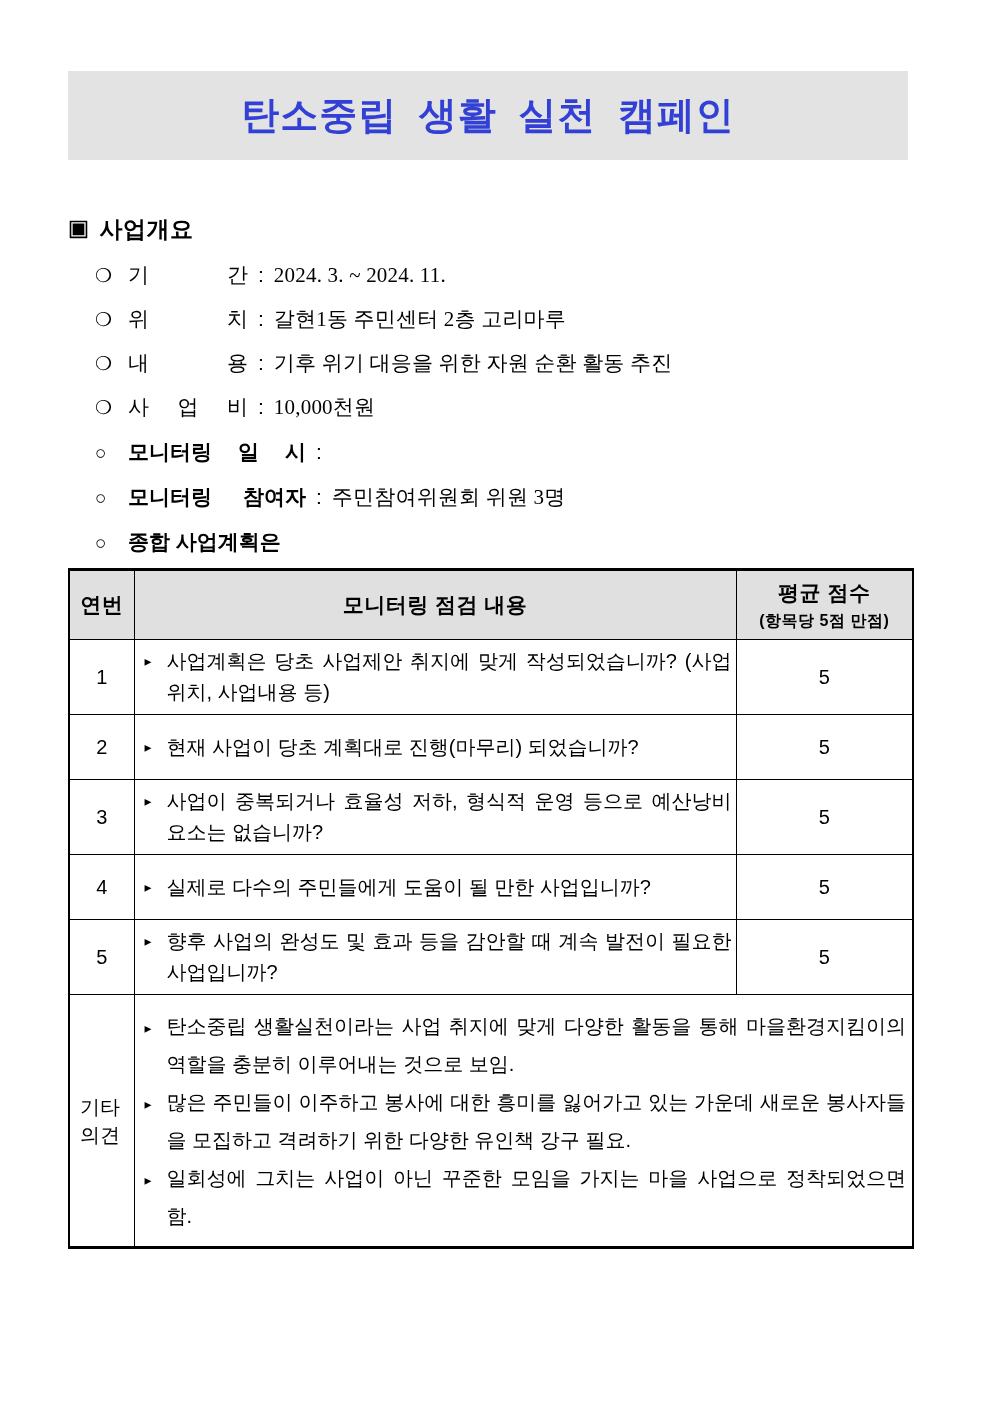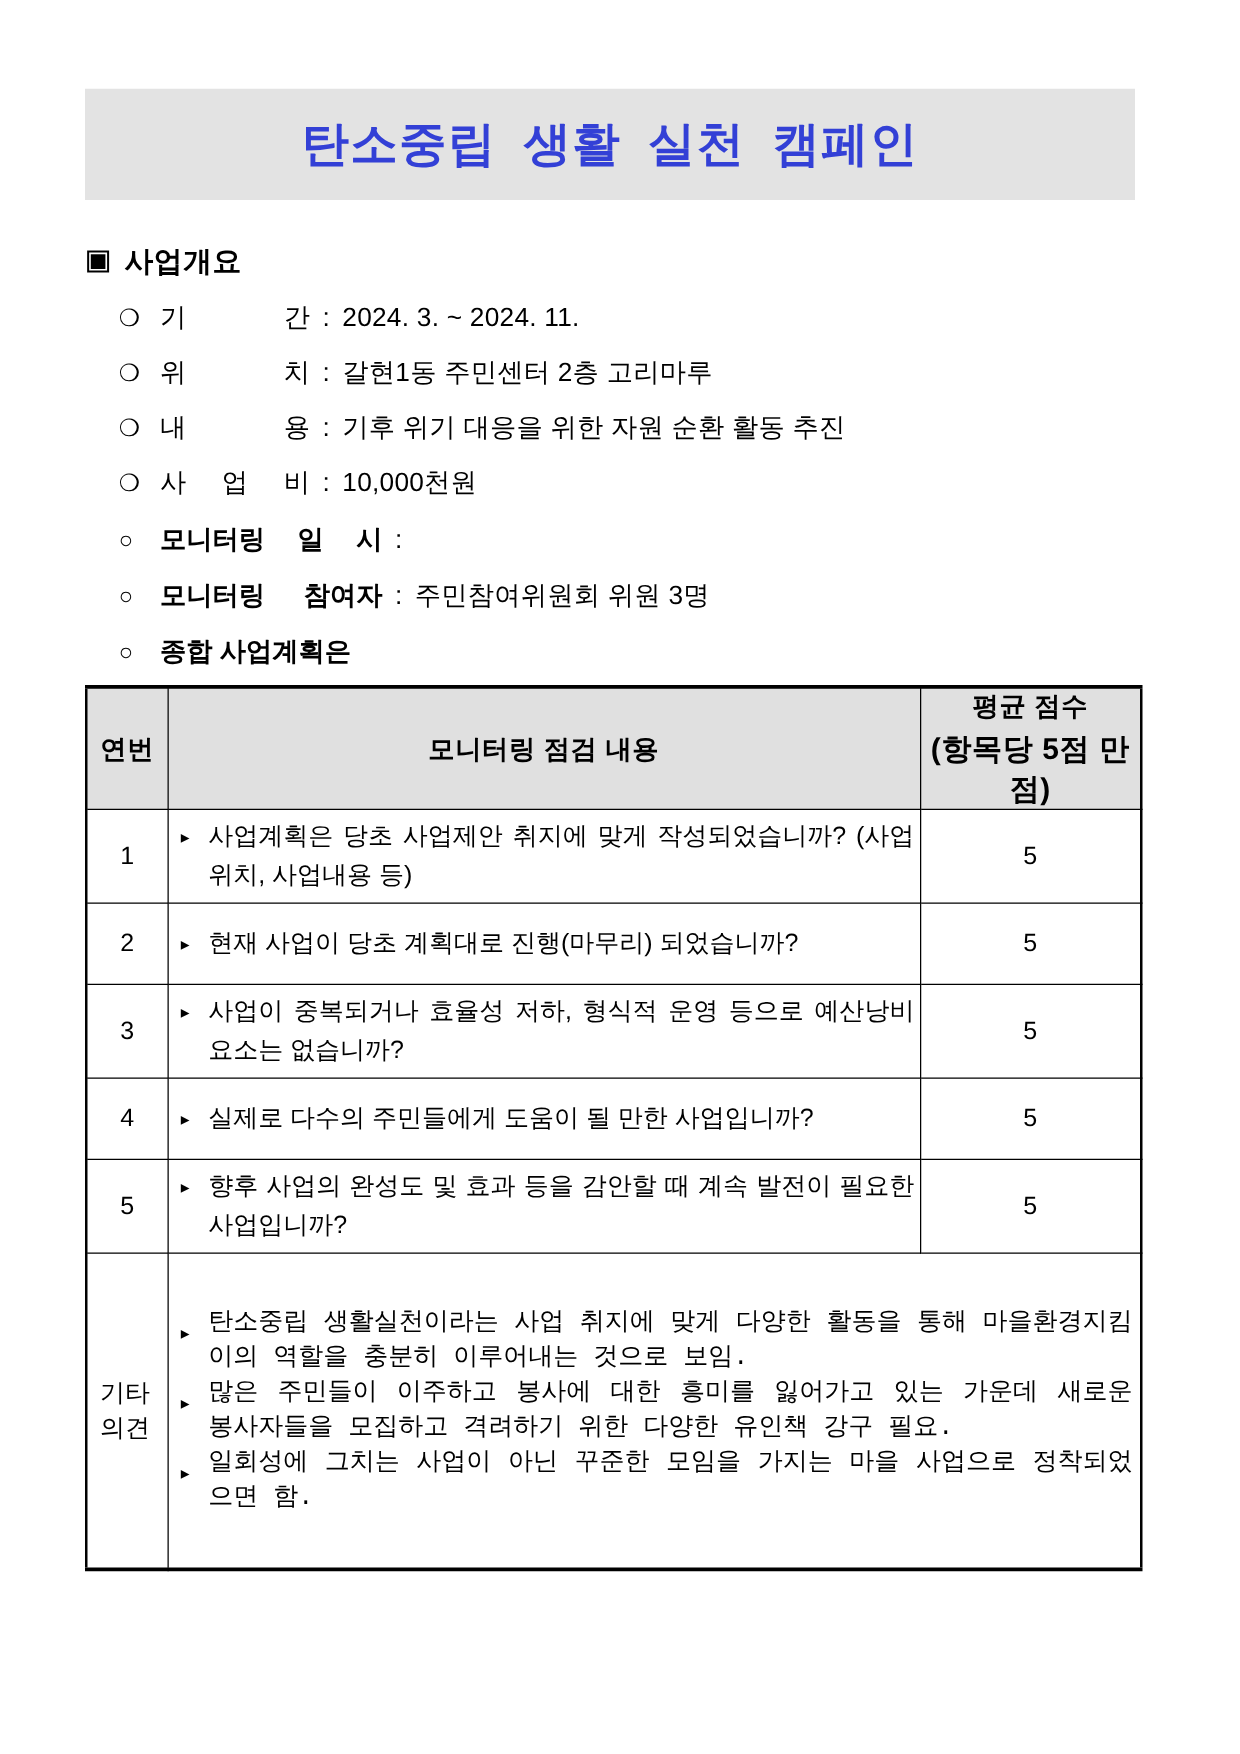--- a/index.html
+++ b/index.html
@@ -32,21 +32,21 @@
   .banner h1 {
     font-size: 38px;
     font-weight: 800;
     color: var(--title);
     letter-spacing: 1px;
     word-spacing: 10px;
   }
 
   
   .section-heading {
-    margin-top: 34px;
+    margin-top: 54px;
     font-size: 23px;
     font-weight: 700;
     letter-spacing: 0.5px;
   }
   .section-heading .marker { font-size: 21px; margin-right: 10px; }
 
   .items { margin-top: 0; }
   .item {
     margin-top: 16px;
     padding-left: 27px;
@@ -59,21 +59,21 @@
   .item .label {
     display: inline-block;
     text-align: justify;
     text-align-last: justify;
     -moz-text-align-last: justify;
   }
   .ov-label { width: 120px; flex: 0 0 120px; }
   .mo-label { width: 178px; flex: 0 0 178px; font-weight: 700; font-family: Liberation Serif, serif; }
   .plain-label { font-weight: 700; }
   .item .sep { margin: 0 10px; }
-  .item .value { letter-spacing: 0.2px; }
+  .item .value { letter-spacing: 0.2px; font-family: Liberation Serif, serif; }
   .mon .item { margin-top: 17px; }
 
   
   table.report {
     margin-top: 12px;
     width: 844px;
     border-collapse: collapse;
     border: 2px solid var(--border);
     border-top-width: 3px;
     border-bottom-width: 3px;
@@ -89,21 +89,21 @@
   thead th {
     background: var(--table_header_bg);
     height: 70px;
     font-size: 21px;
     font-weight: 700;
     text-align: center;
     vertical-align: middle;
     border-bottom: 4px double var(--border);
     letter-spacing: 0.5px;
   }
-  thead th .sub { font-size: 24px; margin-top: 4px; }
+  thead th .sub { font-size: 16px; margin-top: 4px; }
 
   td.no-cell {
     height: 65px;
     text-align: center;
     vertical-align: middle;
     font-size: 20px;
   }
   td.text-cell {
     vertical-align: middle;
     font-size: 20px;
@@ -140,21 +140,21 @@
     padding: 0 10px;
     word-break: break-all;
   }
   td.etc-cell {
     vertical-align: middle;
     padding: 10px 6px 10px 8px;
     font-size: 20px;
     height: 253px;
   }
   td.etc-cell .hang .tri { line-height: 42px; }
-  td.etc-cell .hang .txt { line-height: 28px; text-align: justify; font-family: Liberation Mono, monospace; }
+  td.etc-cell .hang .txt { line-height: 38px; text-align: justify; }
 </style>
 </head>
 <body>
 
 <div class="page">
 
   <div class="banner">
     <h1>탄소중립 생활 실천 캠페인</h1>
   </div>
 

